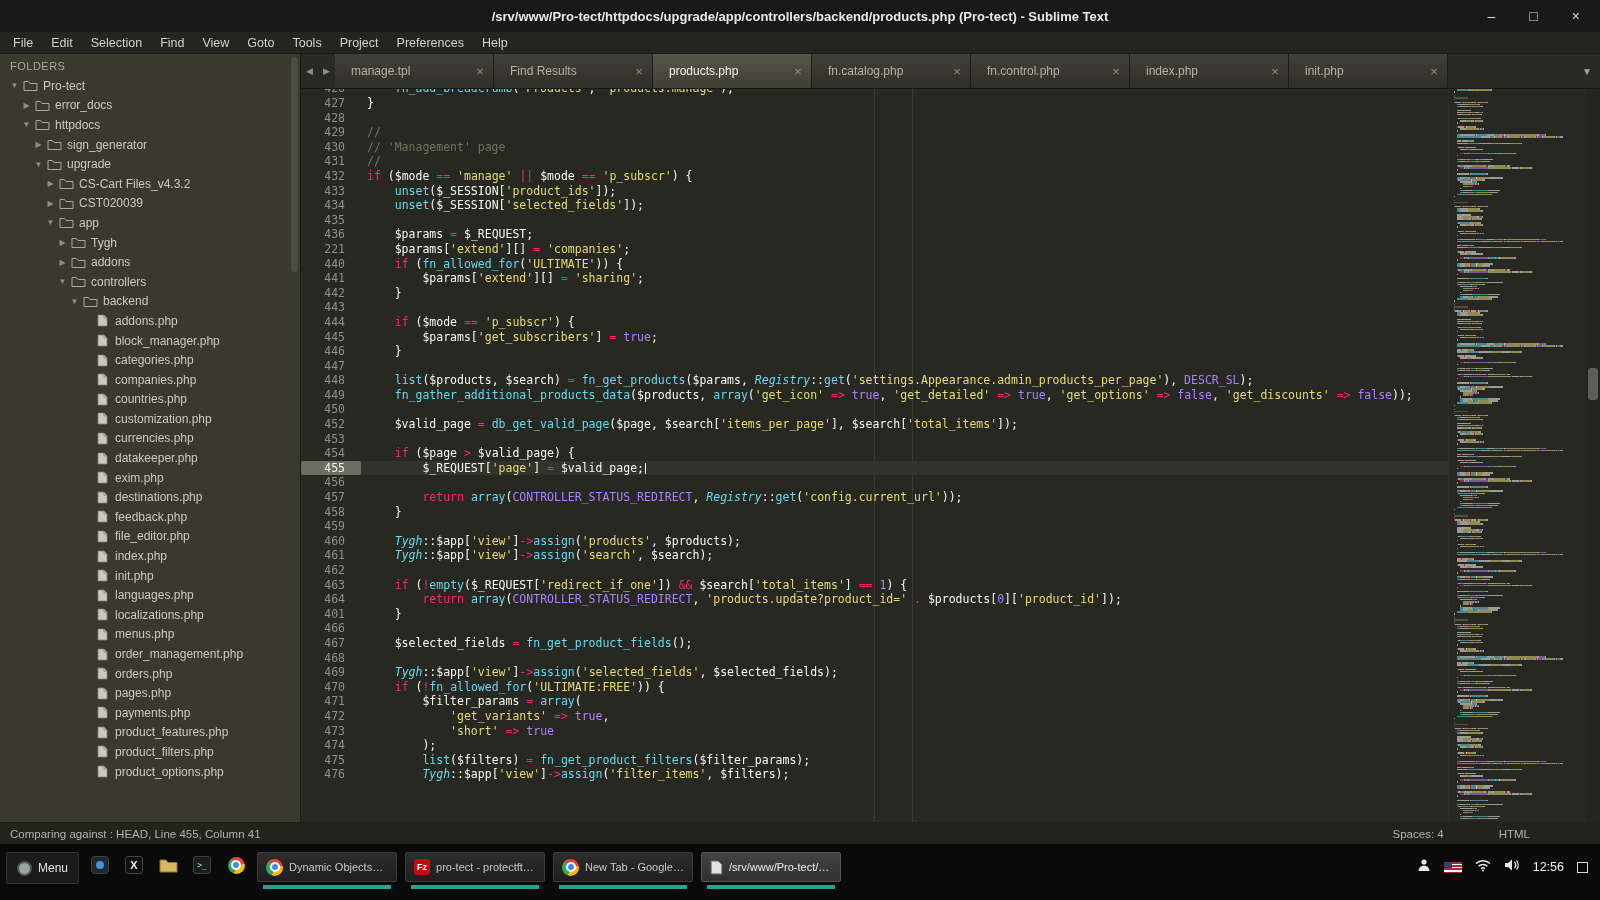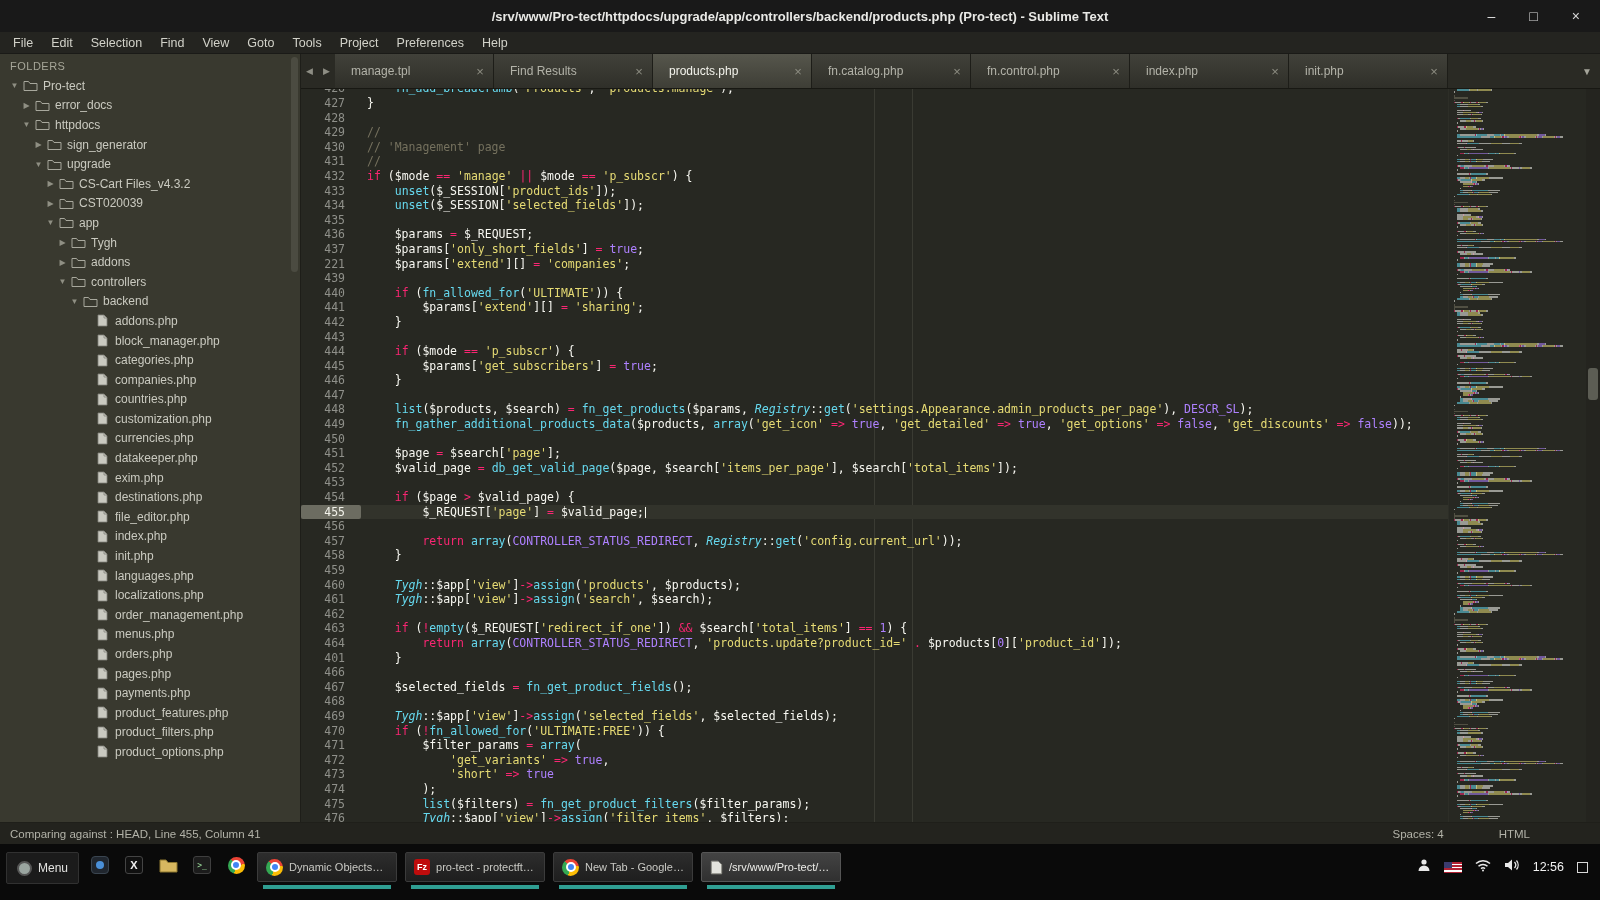--- a/index.html
+++ b/index.html
@@ -349,20 +349,30 @@
               <span class="tree-label">destinations.php</span>
             </div>
             <div class="tree-row" style="padding-left: 80px;">
               <span class="tree-arrow"></span>
               <span class="tree-icon">
                 <svg width="11" height="13" viewBox="0 0 11 13">
                   <path d="M1 1h6l3 3v8H1z" fill="#c9c9c0" stroke="#84847b" stroke-width="0.8"></path>
                   <path d="M7 1v3h3" fill="none" stroke="#84847b" stroke-width="0.8"></path>
                 </svg>
               </span>
+              <span class="tree-label">feedback.php</span>
+            </div>
+            <div class="tree-row" style="padding-left: 80px;">
+              <span class="tree-arrow"></span>
+              <span class="tree-icon">
+                <svg width="11" height="13" viewBox="0 0 11 13">
+                  <path d="M1 1h6l3 3v8H1z" fill="#c9c9c0" stroke="#84847b" stroke-width="0.8"></path>
+                  <path d="M7 1v3h3" fill="none" stroke="#84847b" stroke-width="0.8"></path>
+                </svg>
+              </span>
               <span class="tree-label">file_editor.php</span>
             </div>
             <div class="tree-row" style="padding-left: 80px;">
               <span class="tree-arrow"></span>
               <span class="tree-icon">
                 <svg width="11" height="13" viewBox="0 0 11 13">
                   <path d="M1 1h6l3 3v8H1z" fill="#c9c9c0" stroke="#84847b" stroke-width="0.8"></path>
                   <path d="M7 1v3h3" fill="none" stroke="#84847b" stroke-width="0.8"></path>
                 </svg>
               </span>
@@ -399,31 +409,31 @@
               <span class="tree-label">localizations.php</span>
             </div>
             <div class="tree-row" style="padding-left: 80px;">
               <span class="tree-arrow"></span>
               <span class="tree-icon">
                 <svg width="11" height="13" viewBox="0 0 11 13">
                   <path d="M1 1h6l3 3v8H1z" fill="#c9c9c0" stroke="#84847b" stroke-width="0.8"></path>
                   <path d="M7 1v3h3" fill="none" stroke="#84847b" stroke-width="0.8"></path>
                 </svg>
               </span>
+              <span class="tree-label">menus.php</span>
+            </div>
+            <div class="tree-row" style="padding-left: 80px;">
+              <span class="tree-arrow"></span>
+              <span class="tree-icon">
+                <svg width="11" height="13" viewBox="0 0 11 13">
+                  <path d="M1 1h6l3 3v8H1z" fill="#c9c9c0" stroke="#84847b" stroke-width="0.8"></path>
+                  <path d="M7 1v3h3" fill="none" stroke="#84847b" stroke-width="0.8"></path>
+                </svg>
+              </span>
               <span class="tree-label">order_management.php</span>
-            </div>
-            <div class="tree-row" style="padding-left: 80px;">
-              <span class="tree-arrow"></span>
-              <span class="tree-icon">
-                <svg width="11" height="13" viewBox="0 0 11 13">
-                  <path d="M1 1h6l3 3v8H1z" fill="#c9c9c0" stroke="#84847b" stroke-width="0.8"></path>
-                  <path d="M7 1v3h3" fill="none" stroke="#84847b" stroke-width="0.8"></path>
-                </svg>
-              </span>
-              <span class="tree-label">menus.php</span>
             </div>
             <div class="tree-row" style="padding-left: 80px;">
               <span class="tree-arrow"></span>
               <span class="tree-icon">
                 <svg width="11" height="13" viewBox="0 0 11 13">
                   <path d="M1 1h6l3 3v8H1z" fill="#c9c9c0" stroke="#84847b" stroke-width="0.8"></path>
                   <path d="M7 1v3h3" fill="none" stroke="#84847b" stroke-width="0.8"></path>
                 </svg>
               </span>
               <span class="tree-label">orders.php</span>
@@ -529,35 +539,32 @@
               <div class="line"><span class="ln">427</span><span class="code"><span class="sw">}</span></span></div>
               <div class="line"><span class="ln">428</span><span class="code"></span></div>
               <div class="line"><span class="ln">429</span><span class="code"><span class="sc">//</span></span></div>
               <div class="line"><span class="ln">430</span><span class="code"><span class="sc">// 'Management' page</span></span></div>
               <div class="line"><span class="ln">431</span><span class="code"><span class="sc">//</span></span></div>
               <div class="line"><span class="ln">432</span><span class="code"><span class="sp">if</span><span class="sw"> ($mode </span><span class="sp">==</span><span class="sw"> </span><span class="sy">'manage'</span><span class="sw"> </span><span class="sp">||</span><span class="sw"> $mode </span><span class="sp">==</span><span class="sw"> </span><span class="sy">'p_subscr'</span><span class="sw">) {</span></span></div>
               <div class="line"><span class="ln">433</span><span class="code"><span class="sw">    </span><span class="sb">unset</span><span class="sw">($_SESSION[</span><span class="sy">'product_ids'</span><span class="sw">]);</span></span></div>
               <div class="line"><span class="ln">434</span><span class="code"><span class="sw">    </span><span class="sb">unset</span><span class="sw">($_SESSION[</span><span class="sy">'selected_fields'</span><span class="sw">]);</span></span></div>
               <div class="line"><span class="ln">435</span><span class="code"></span></div>
               <div class="line"><span class="ln">436</span><span class="code"><span class="sw">    $params </span><span class="sp">=</span><span class="sw"> $_REQUEST;</span></span></div>
-              <div class="line"><span class="ln">437</span><span class="code"><span class="sw">    $params[</span><span class="sy">'only_short_fields'</span><span class="sw">] </span><span class="sp">=</span><span class="sw"> </span><span class="su">true</span><span class="sw">;</span></span></div>
               <div class="line"><span class="ln">221</span><span class="code"><span class="sw">    $params[</span><span class="sy">'extend'</span><span class="sw">][] </span><span class="sp">=</span><span class="sw"> </span><span class="sy">'companies'</span><span class="sw">;</span></span></div>
-              <div class="line"><span class="ln">439</span><span class="code"></span></div>
               <div class="line"><span class="ln">440</span><span class="code"><span class="sw">    </span><span class="sp">if</span><span class="sw"> (</span><span class="sb">fn_allowed_for</span><span class="sw">(</span><span class="sy">'ULTIMATE'</span><span class="sw">)) {</span></span></div>
               <div class="line"><span class="ln">441</span><span class="code"><span class="sw">        $params[</span><span class="sy">'extend'</span><span class="sw">][] </span><span class="sp">=</span><span class="sw"> </span><span class="sy">'sharing'</span><span class="sw">;</span></span></div>
               <div class="line"><span class="ln">442</span><span class="code"><span class="sw">    }</span></span></div>
               <div class="line"><span class="ln">443</span><span class="code"></span></div>
               <div class="line"><span class="ln">444</span><span class="code"><span class="sw">    </span><span class="sp">if</span><span class="sw"> ($mode </span><span class="sp">==</span><span class="sw"> </span><span class="sy">'p_subscr'</span><span class="sw">) {</span></span></div>
               <div class="line"><span class="ln">445</span><span class="code"><span class="sw">        $params[</span><span class="sy">'get_subscribers'</span><span class="sw">] </span><span class="sp">=</span><span class="sw"> </span><span class="su">true</span><span class="sw">;</span></span></div>
               <div class="line"><span class="ln">446</span><span class="code"><span class="sw">    }</span></span></div>
               <div class="line"><span class="ln">447</span><span class="code"></span></div>
               <div class="line"><span class="ln">448</span><span class="code"><span class="sw">    </span><span class="sb">list</span><span class="sw">($products, $search) </span><span class="sp">=</span><span class="sw"> </span><span class="sb">fn_get_products</span><span class="sw">($params, </span><span class="si">Registry</span><span class="sw">::</span><span class="sb">get</span><span class="sw">(</span><span class="sy">'settings.Appearance.admin_products_per_page'</span><span class="sw">), </span><span class="su">DESCR_SL</span><span class="sw">);</span></span></div>
               <div class="line"><span class="ln">449</span><span class="code"><span class="sw">    </span><span class="sb">fn_gather_additional_products_data</span><span class="sw">($products, </span><span class="sb">array</span><span class="sw">(</span><span class="sy">'get_icon'</span><span class="sw"> </span><span class="sp">=&gt;</span><span class="sw"> </span><span class="su">true</span><span class="sw">, </span><span class="sy">'get_detailed'</span><span class="sw"> </span><span class="sp">=&gt;</span><span class="sw"> </span><span class="su">true</span><span class="sw">, </span><span class="sy">'get_options'</span><span class="sw"> </span><span class="sp">=&gt;</span><span class="sw"> </span><span class="su">false</span><span class="sw">, </span><span class="sy">'get_discounts'</span><span class="sw"> </span><span class="sp">=&gt;</span><span class="sw"> </span><span class="su">false</span><span class="sw">));</span></span></div>
               <div class="line"><span class="ln">450</span><span class="code"></span></div>
-              <div class="line"><span class="ln">451</span><span class="code"><span class="sw">    $page </span><span class="sp">=</span><span class="sw"> $search[</span><span class="sy">'page'</span><span class="sw">];</span></span></div>
               <div class="line"><span class="ln">452</span><span class="code"><span class="sw">    $valid_page </span><span class="sp">=</span><span class="sw"> </span><span class="sb">db_get_valid_page</span><span class="sw">($page, $search[</span><span class="sy">'items_per_page'</span><span class="sw">], $search[</span><span class="sy">'total_items'</span><span class="sw">]);</span></span></div>
               <div class="line"><span class="ln">453</span><span class="code"></span></div>
               <div class="line"><span class="ln">454</span><span class="code"><span class="sw">    </span><span class="sp">if</span><span class="sw"> ($page </span><span class="sp">&gt;</span><span class="sw"> $valid_page) {</span></span></div>
               <div class="line current"><span class="ln ln-mark">455</span><span class="code"><span class="sw">        $_REQUEST[</span><span class="sy">'page'</span><span class="sw">] </span><span class="sp">=</span><span class="sw"> $valid_page;</span><span class="caret"></span></span></div>
               <div class="line"><span class="ln">456</span><span class="code"></span></div>
               <div class="line"><span class="ln">457</span><span class="code"><span class="sw">        </span><span class="sp">return</span><span class="sw"> </span><span class="sb">array</span><span class="sw">(</span><span class="su">CONTROLLER_STATUS_REDIRECT</span><span class="sw">, </span><span class="si">Registry</span><span class="sw">::</span><span class="sb">get</span><span class="sw">(</span><span class="sy">'config.current_url'</span><span class="sw">));</span></span></div>
               <div class="line"><span class="ln">458</span><span class="code"><span class="sw">    }</span></span></div>
               <div class="line"><span class="ln">459</span><span class="code"></span></div>
               <div class="line"><span class="ln">460</span><span class="code"><span class="sw">    </span><span class="si">Tygh</span><span class="sw">::$app[</span><span class="sy">'view'</span><span class="sw">]</span><span class="sp">-&gt;</span><span class="sb">assign</span><span class="sw">(</span><span class="sy">'products'</span><span class="sw">, $products);</span></span></div>
               <div class="line"><span class="ln">461</span><span class="code"><span class="sw">    </span><span class="si">Tygh</span><span class="sw">::$app[</span><span class="sy">'view'</span><span class="sw">]</span><span class="sp">-&gt;</span><span class="sb">assign</span><span class="sw">(</span><span class="sy">'search'</span><span class="sw">, $search);</span></span></div>

